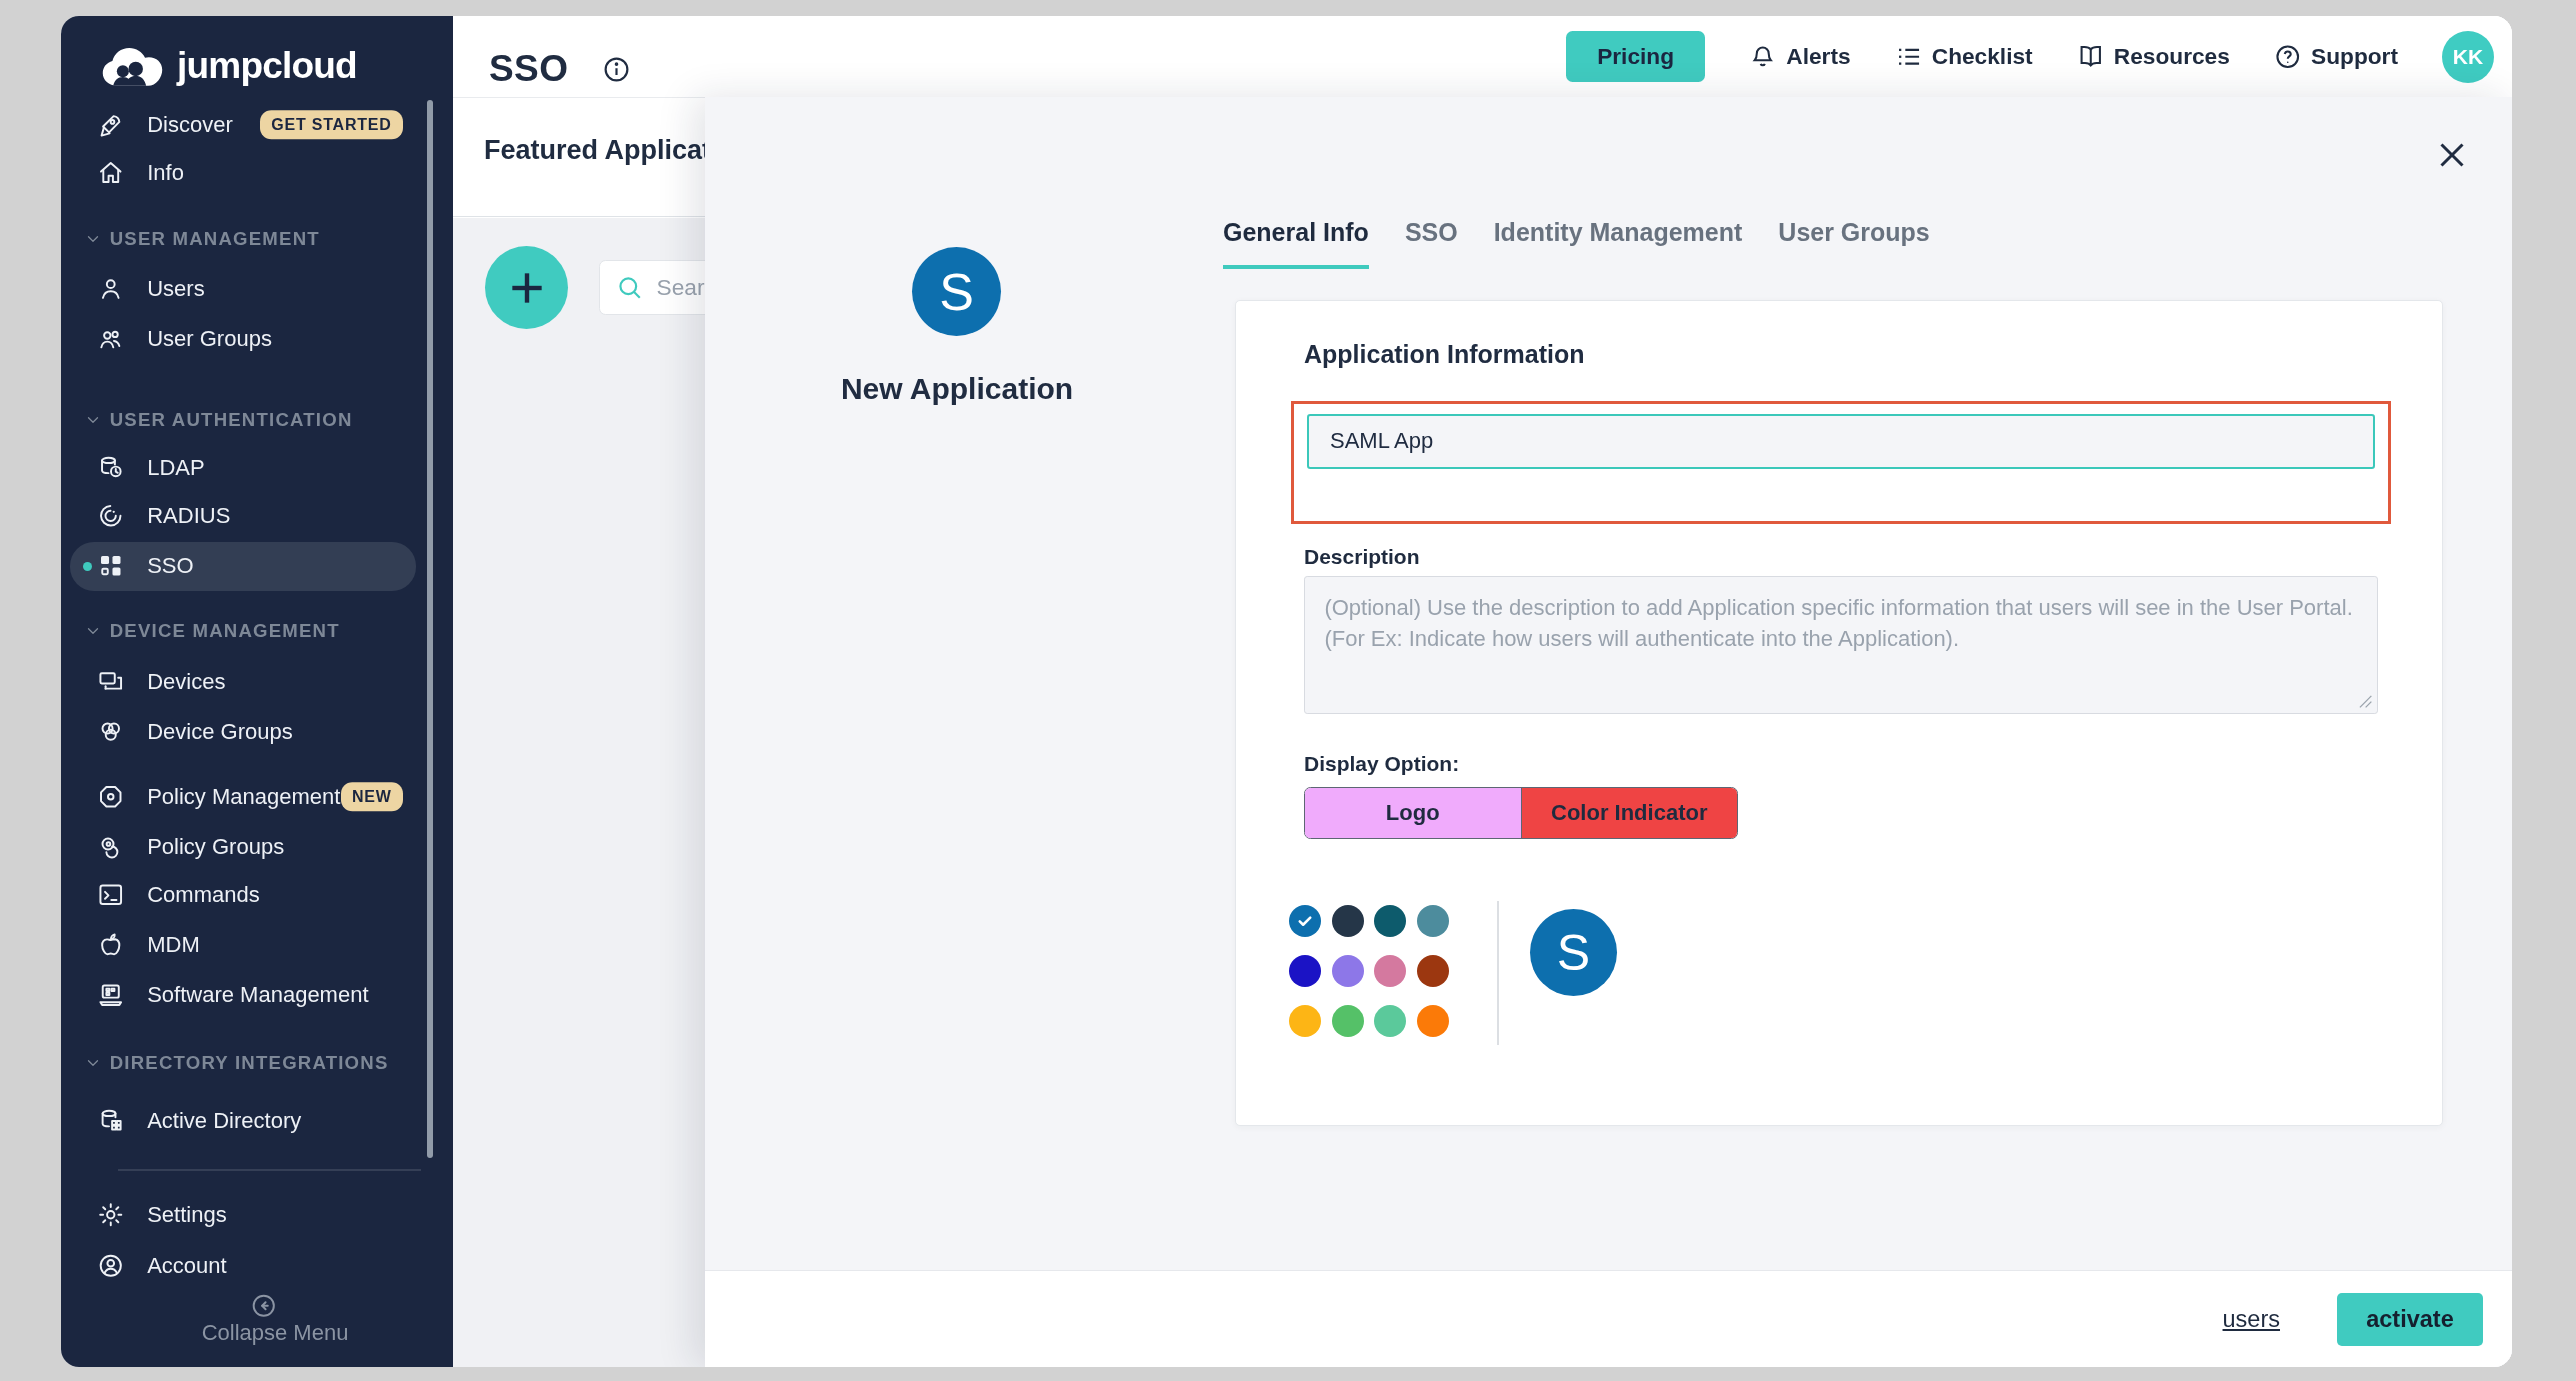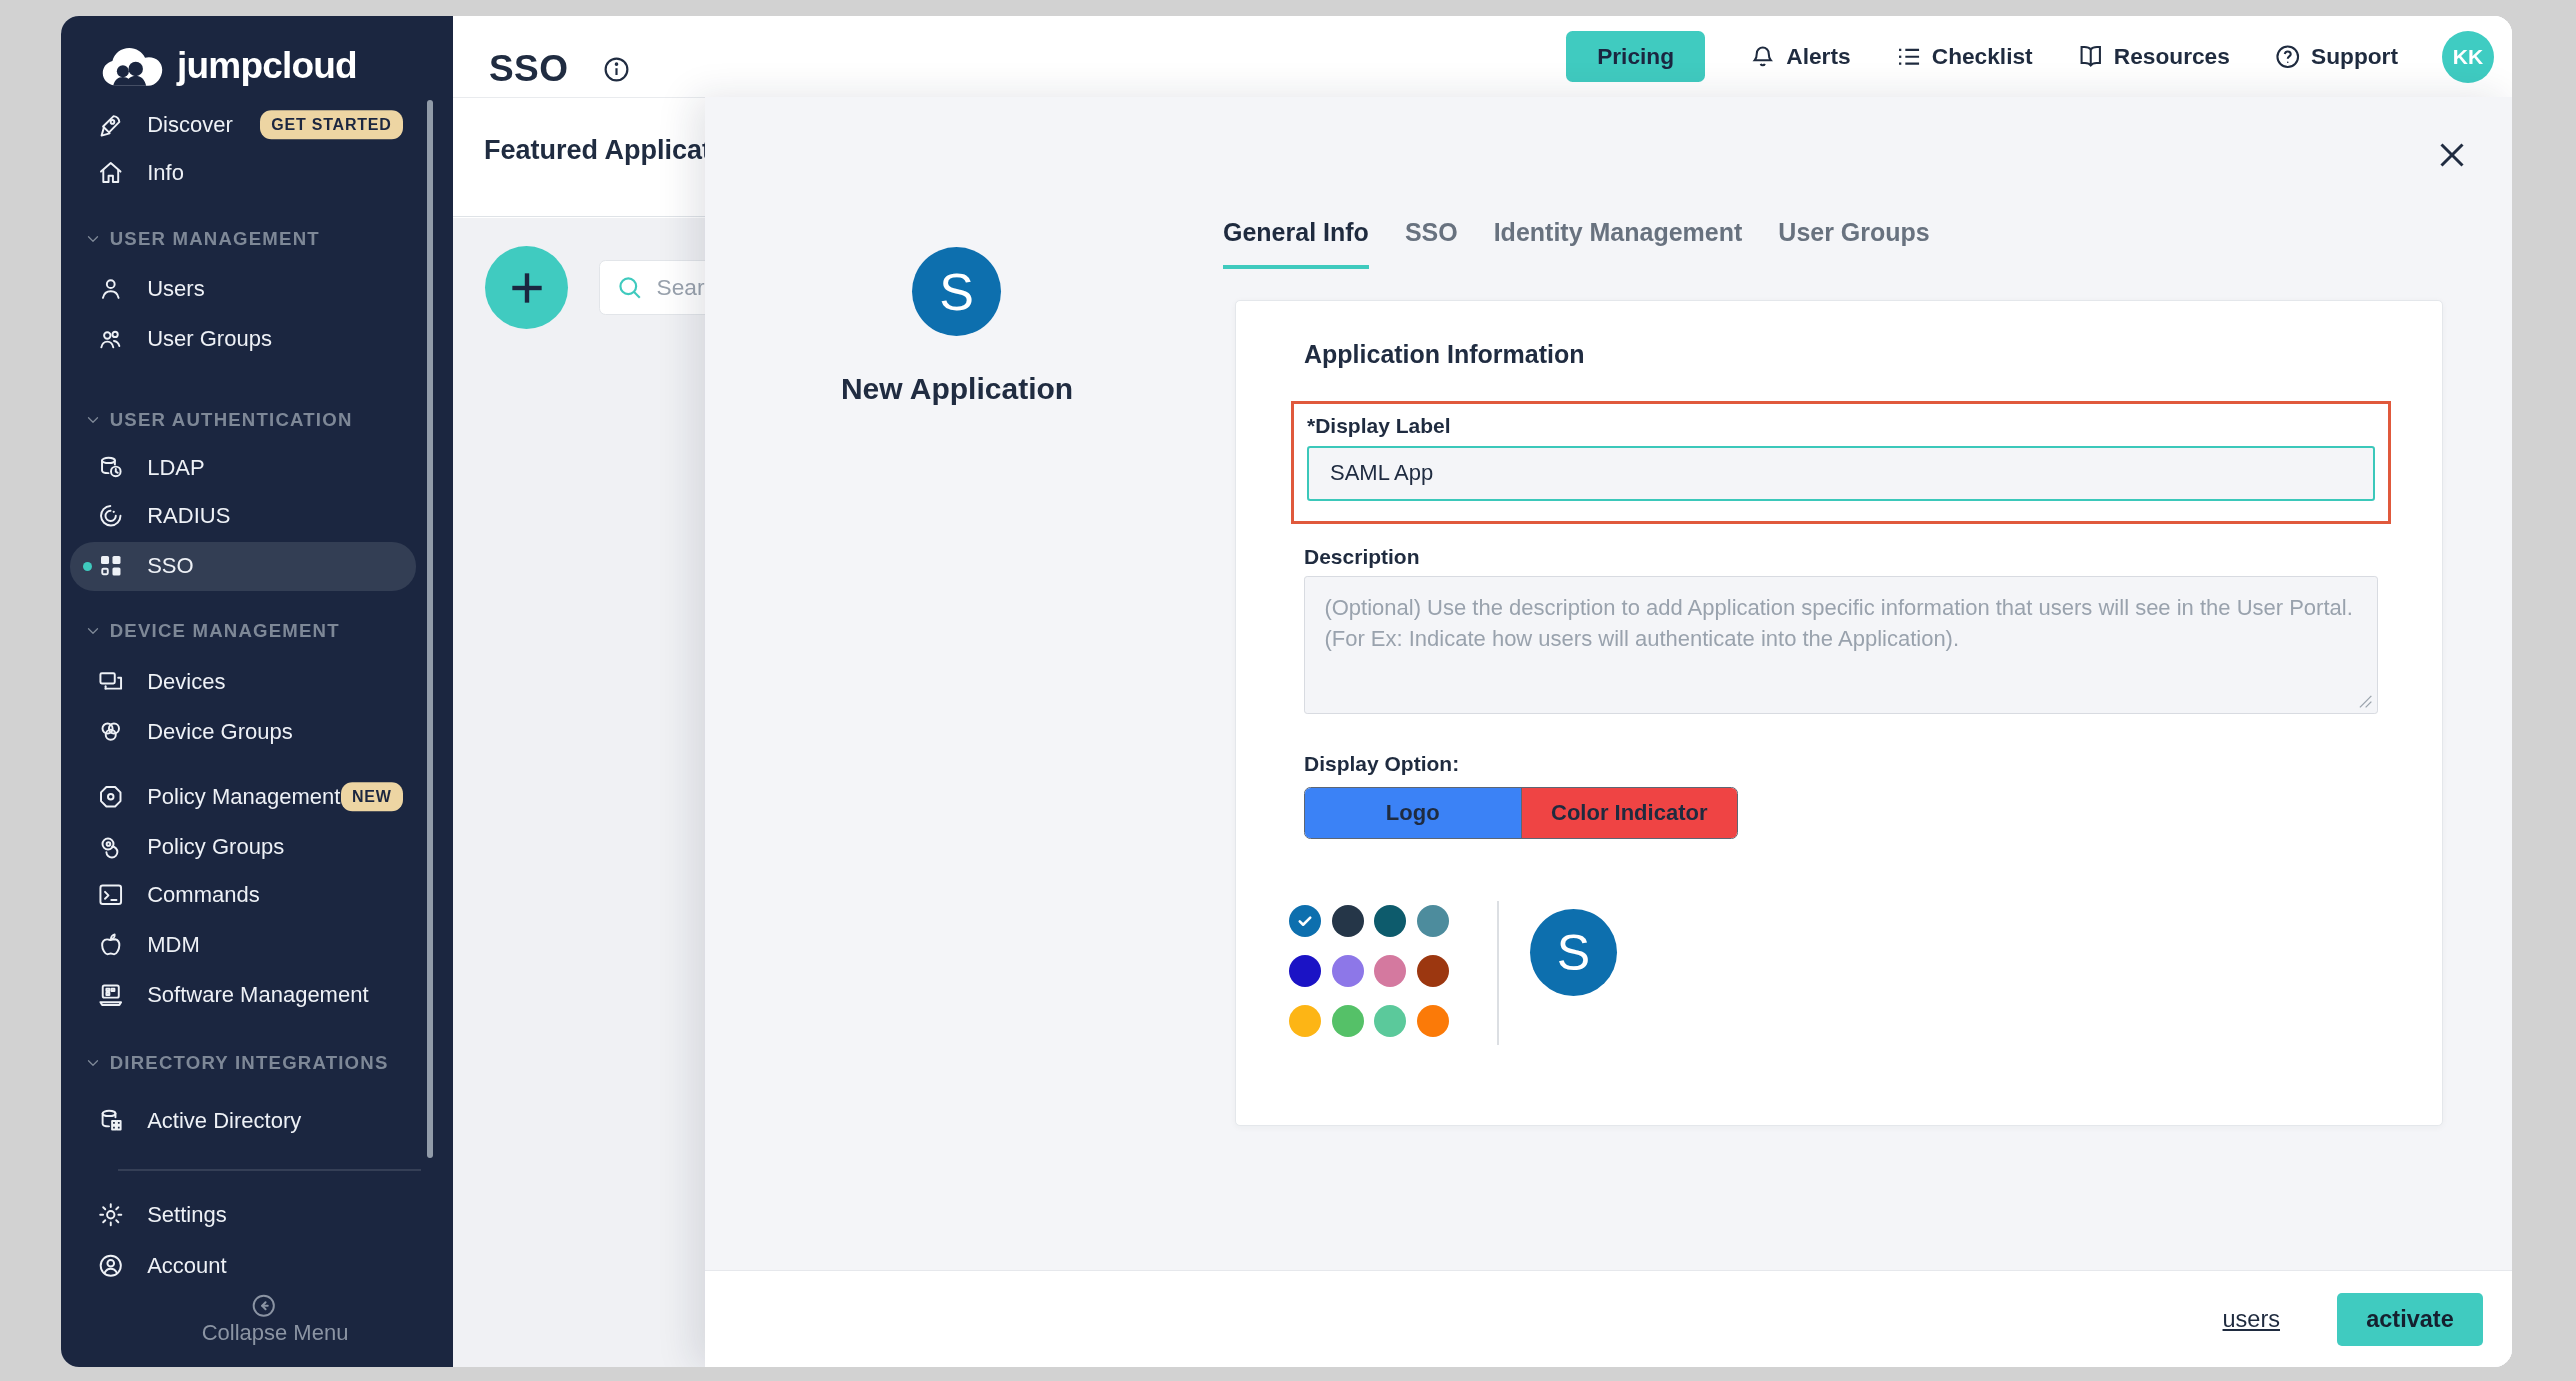--- a/index.html
+++ b/index.html
@@ -153,21 +153,21 @@
   }
   .desc-area::placeholder { color:#99a2ad; }
   .resize-corner { position:absolute; left:1119px; top:390px; width:18px; height:18px; color:#9aa3ac; pointer-events:none; }
   .opt-label { position:absolute; left:68px; top:451px; }
   .segmented {
     position:absolute; left:68px; top:486px; width:434px; height:52px;
     border:1.6px solid #5d6673; border-radius:6.5px; overflow:hidden; display:flex;
   }
   .seg {
     flex:1; display:flex; align-items:center; justify-content:center;
-    font-size:22px; font-weight:600; color:#1f2b3f; cursor:pointer; background:#3b82f6;
+    font-size:22px; font-weight:600; color:#1f2b3f; cursor:pointer; background:#f0abfc;
   }
   .seg:first-child { border-right:1.6px solid #5d6673; }
   .seg.selected { background:#ef4444; }
   .palette {
     position:absolute; left:53px; top:604px;
     display:grid; grid-template-columns:repeat(4,32px); column-gap:10.5px; row-gap:18px;
   }
   .swatch {
     width:32px; height:32px; border-radius:50%; cursor:pointer;
     display:flex; align-items:center; justify-content:center; color:#fff;
@@ -474,21 +474,20 @@
         <div class="tab active">General Info</div>
         <div class="tab">SSO</div>
         <div class="tab">Identity Management</div>
         <div class="tab">User Groups</div>
       </div>
 
     <div class="card">
       <div class="card-title">Application Information</div>
 
       <div class="hl-box">
-        <label class="field-label">*Display Label</label>
         <input class="text-input" type="text" value="SAML App" style="">
       </div>
 
       <label class="field-label desc-label">Description</label>
       <textarea class="desc-area" placeholder="(Optional) Use the description to add Application specific information that users will see in the User Portal. (For Ex: Indicate how users will authenticate into the Application)." style=""></textarea>
       <span class="resize-corner">
         <svg viewBox="0 0 22 22" fill="none" stroke="currentColor" stroke-width="1.6">
             <line x1="6" y1="20" x2="20" y2="6"></line>
             <line x1="13" y1="20" x2="20" y2="13"></line>
           </svg>

